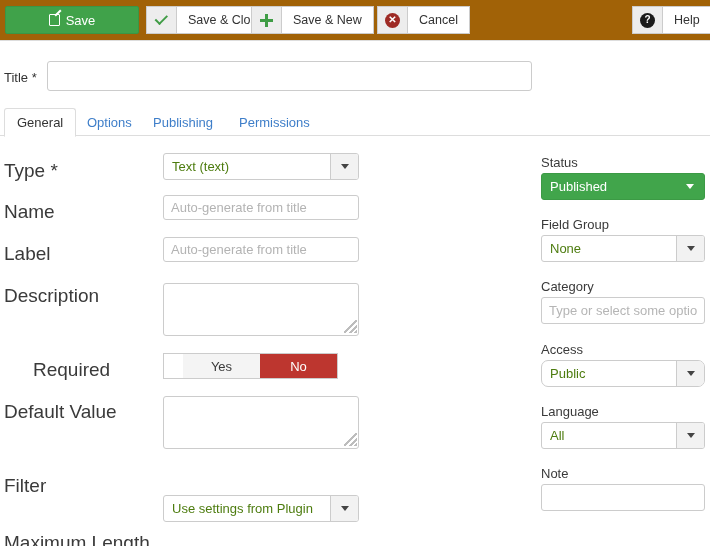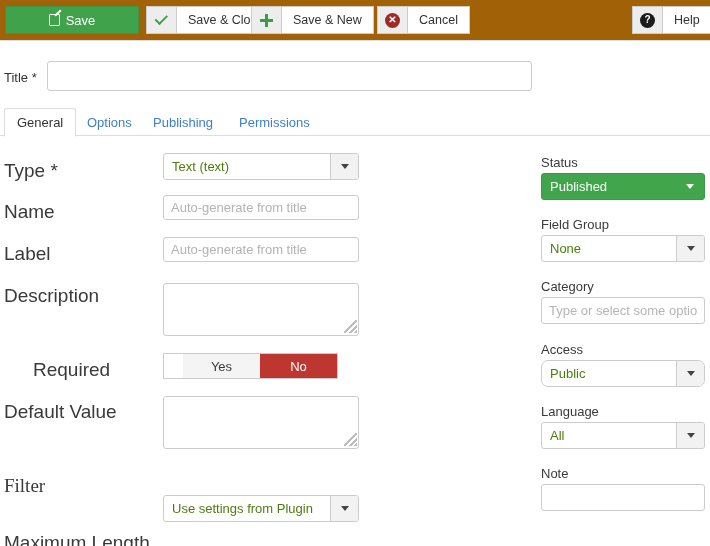--- a/index.html
+++ b/index.html
@@ -403,21 +403,21 @@
   <div class="tog-opt tog-off">Yes</div>
   <div class="tog-opt tog-on">No</div>
 </div>
 
 <div class="flabel" style="top:401px;">Default Value</div>
 <div class="fctl" style="top:396px; position:absolute;">
   <textarea class="ta" style="height: 53px;"></textarea>
   <div class="ta-grip" style="bottom:6px;"></div>
 </div>
 
-<div class="flabel" style="top:475px;font-family:Liberation Serif, serif;">Filter</div>
+<div class="flabel" style="top:475px;">Filter</div>
 <div class="fctl sel" style="top:468px;">
   <span class="sel-text">Use settings from Plugin</span>
   <span class="sel-caret">
       <i class="caret"></i>
     </span>
 </div>
 
 <div class="flabel" style="top:532px;">Maximum Length</div>
 
 <div class="slabel" style="top:155px;">Status</div>

